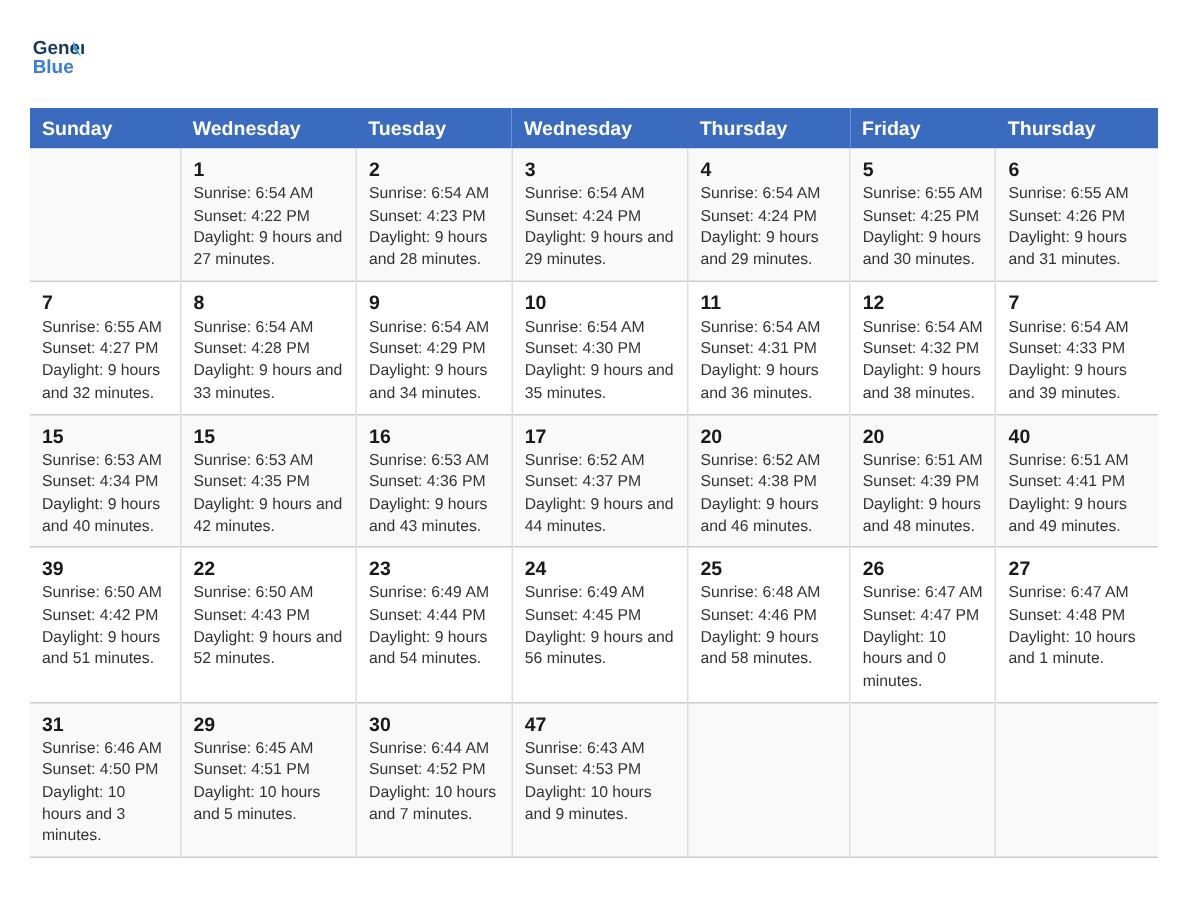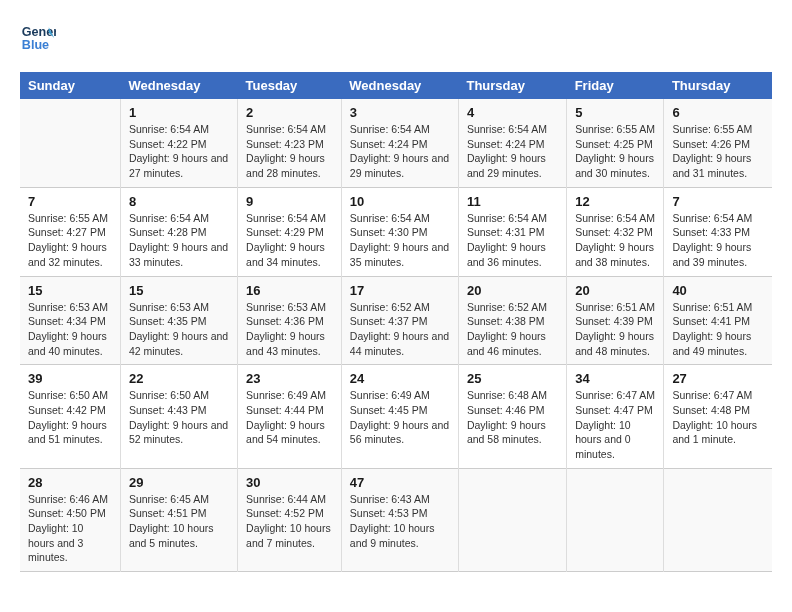--- a/index.html
+++ b/index.html
@@ -223,31 +223,31 @@
         </td>
         <td>
           <span class="day-number">24</span>
           <div class="day-info">Sunrise: 6:49 AM<br>Sunset: 4:45 PM<br>Daylight: 9 hours and 56 minutes.</div>
         </td>
         <td>
           <span class="day-number">25</span>
           <div class="day-info">Sunrise: 6:48 AM<br>Sunset: 4:46 PM<br>Daylight: 9 hours and 58 minutes.</div>
         </td>
         <td>
-          <span class="day-number">34</span>
+          <span class="day-number">26</span>
           <div class="day-info">Sunrise: 6:47 AM<br>Sunset: 4:47 PM<br>Daylight: 10 hours and 0 minutes.</div>
         </td>
         <td>
           <span class="day-number">27</span>
           <div class="day-info">Sunrise: 6:47 AM<br>Sunset: 4:48 PM<br>Daylight: 10 hours and 1 minute.</div>
         </td>
       </tr>
       <tr>
         <td>
-          <span class="day-number">28</span>
+          <span class="day-number">31</span>
           <div class="day-info">Sunrise: 6:46 AM<br>Sunset: 4:50 PM<br>Daylight: 10 hours and 3 minutes.</div>
         </td>
         <td>
           <span class="day-number">29</span>
           <div class="day-info">Sunrise: 6:45 AM<br>Sunset: 4:51 PM<br>Daylight: 10 hours and 5 minutes.</div>
         </td>
         <td>
           <span class="day-number">30</span>
           <div class="day-info">Sunrise: 6:44 AM<br>Sunset: 4:52 PM<br>Daylight: 10 hours and 7 minutes.</div>
         </td>

